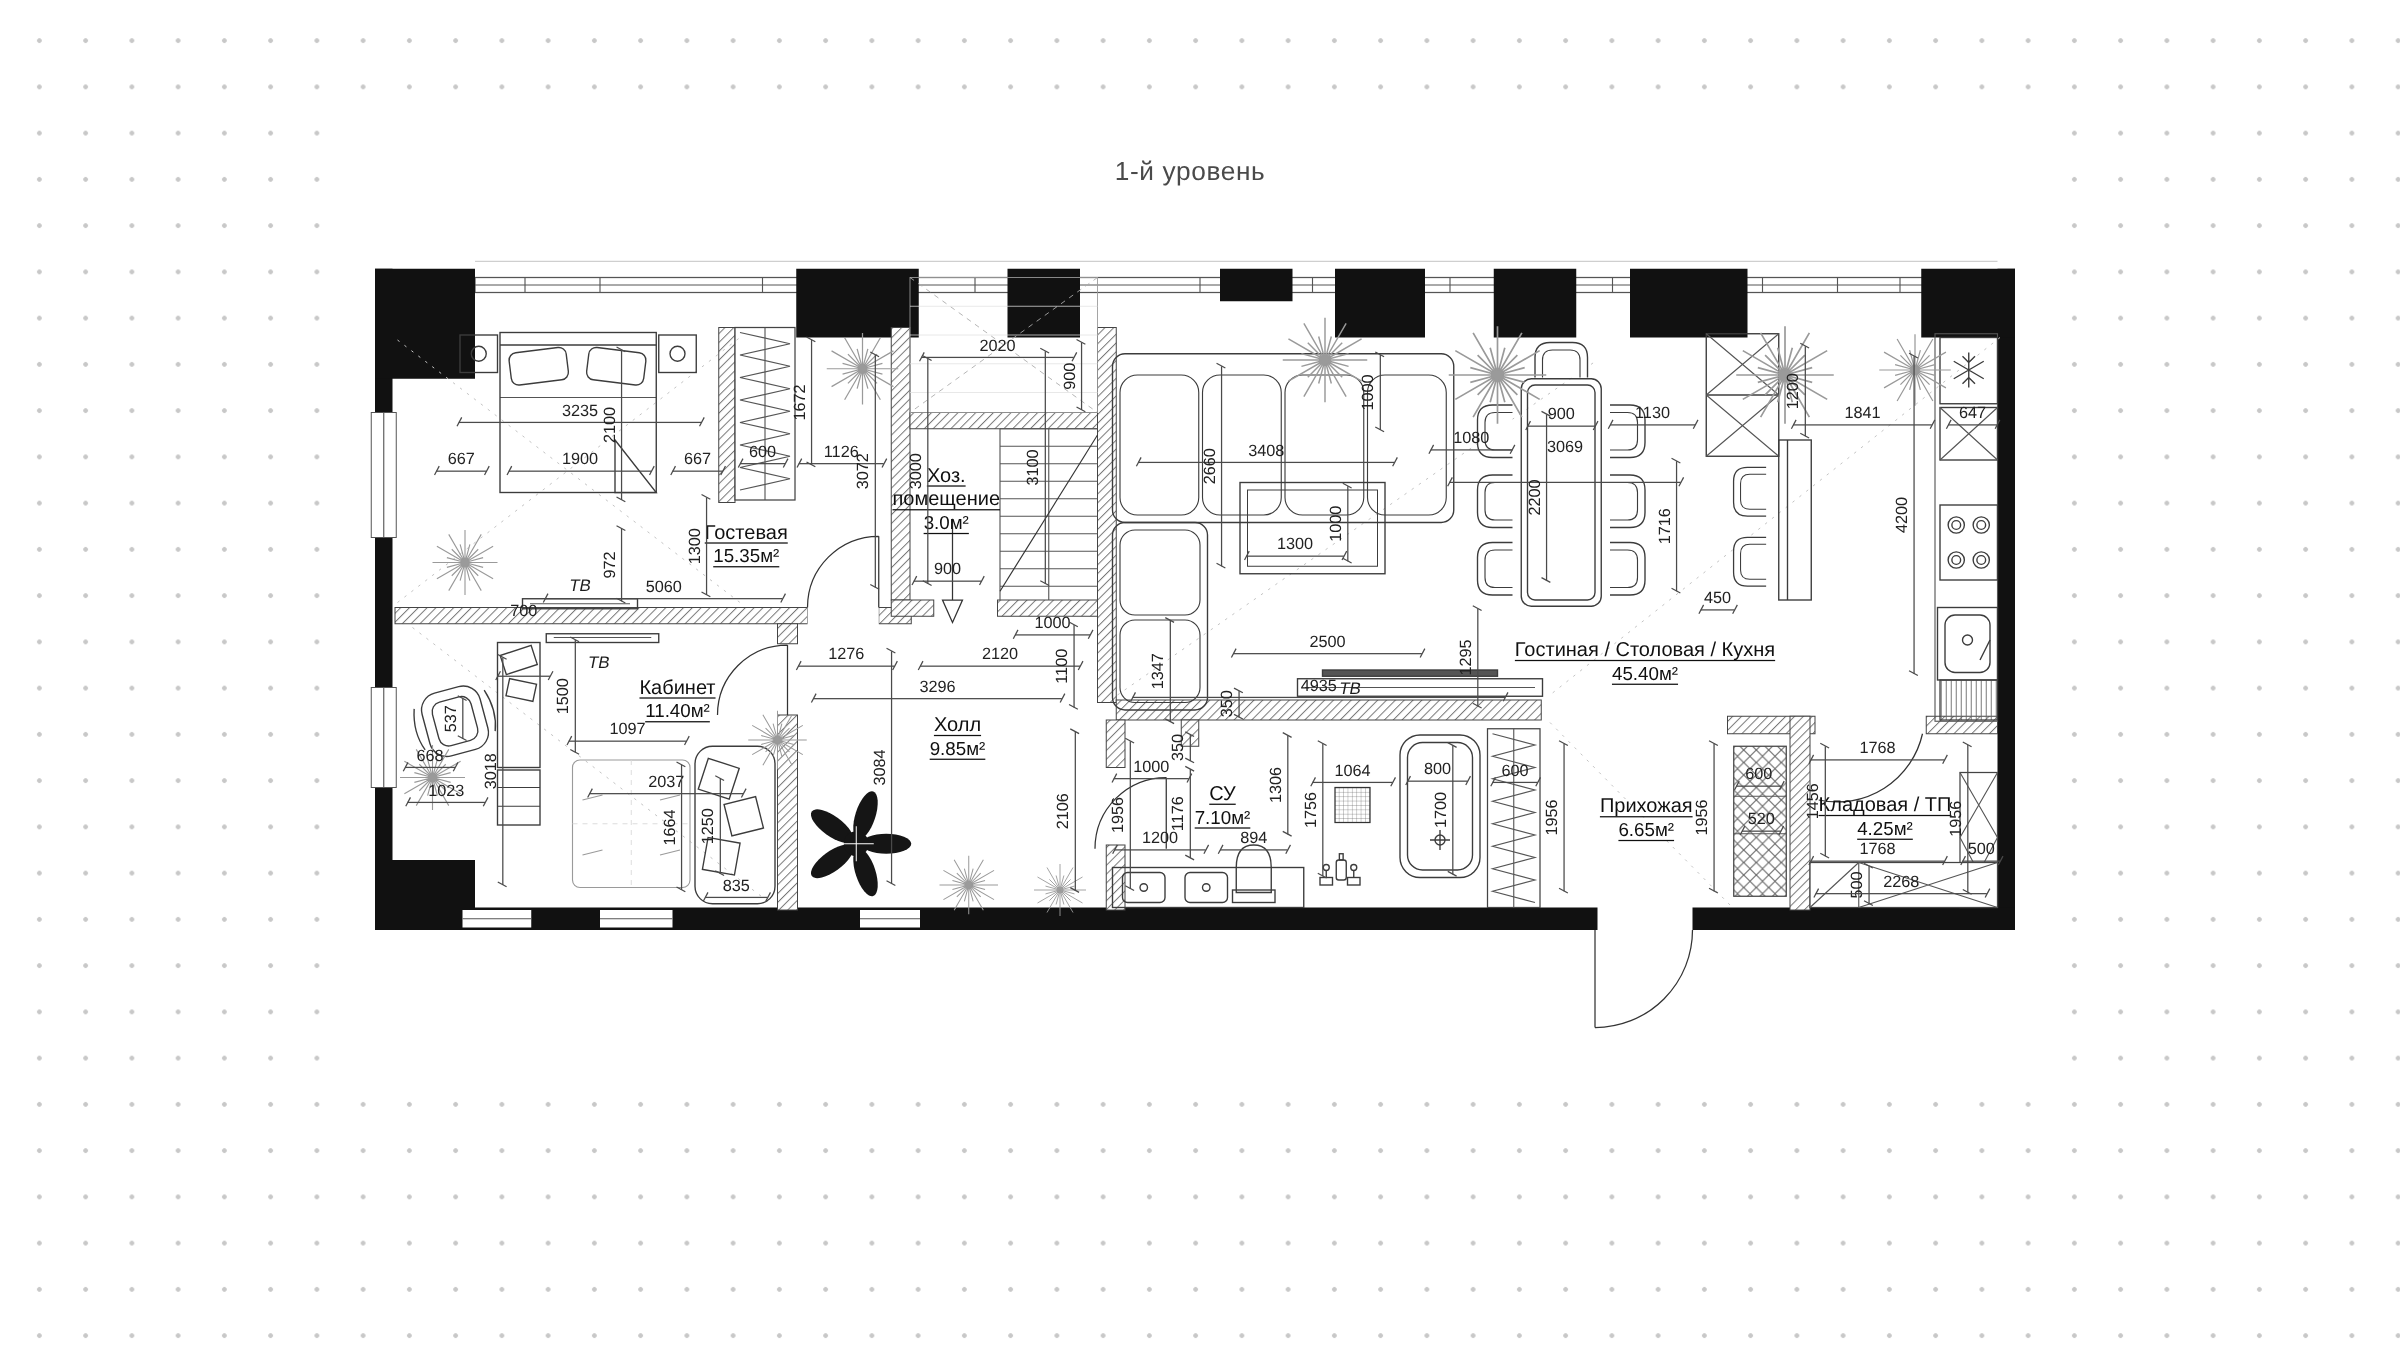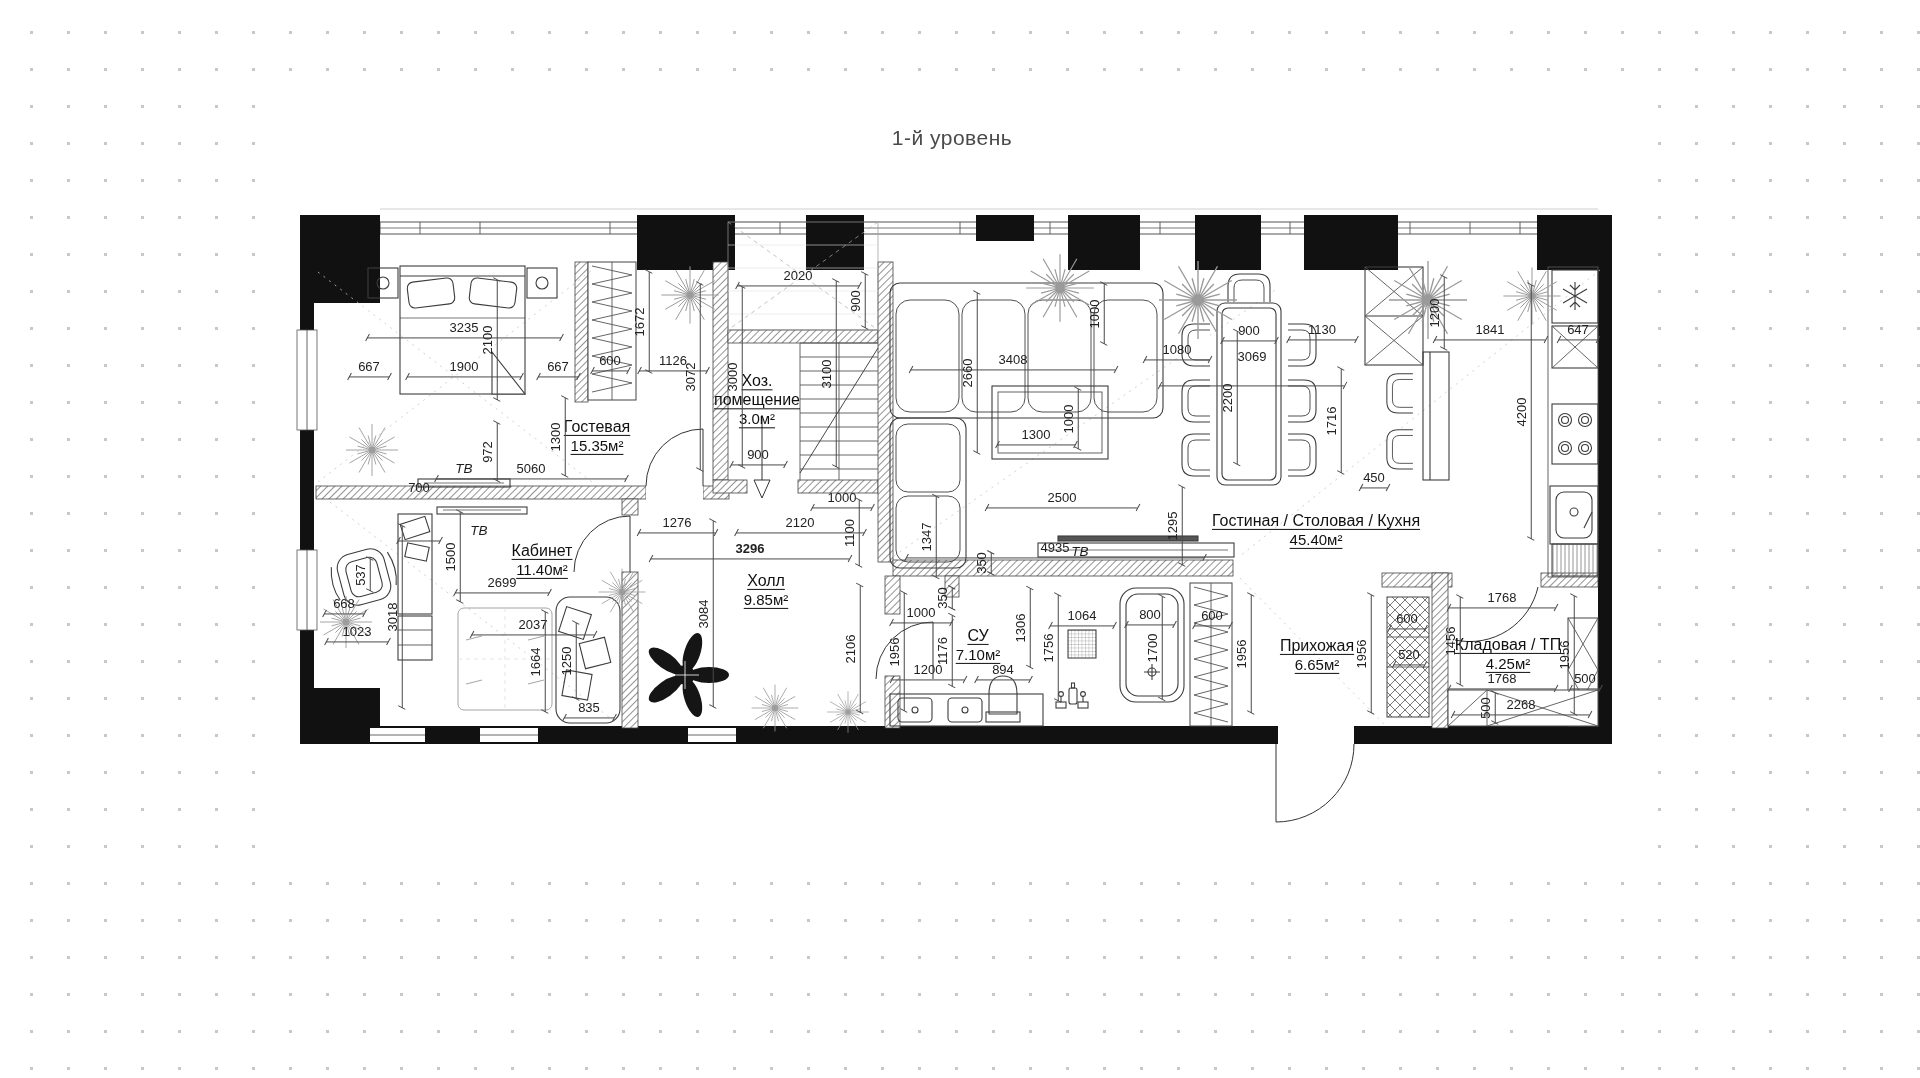--- a/index.html
+++ b/index.html
@@ -465,21 +465,21 @@
         <div class="dl" style="width: 77px;"></div>
       </div>
       <div class="dim v" style="left: 851px; top: 533px;">
         <div class="dt">1100</div>
         <div class="dl" style="width: 66px;"></div>
       </div>
       <div class="dim v" style="left: 928px; top: 537px;">
         <div class="dt">1347</div>
         <div class="dl" style="width: 81px;"></div>
       </div>
-      <div class="dim" style="left: 750px; top: 552px; font-weight: bold;">
+      <div class="dim" style="left: 750px; top: 552px;">
         <div class="dt">3296</div>
         <div class="dl" style="width: 199px;"></div>
       </div>
       <div class="dim" style="left: 1013px; top: 363px;">
         <div class="dt">3408</div>
         <div class="dl" style="width: 205px;"></div>
       </div>
       <div class="dim v" style="left: 969px; top: 373px;">
         <div class="dt">2660</div>
         <div class="dl" style="width: 160px;"></div>
@@ -533,21 +533,21 @@
         <div class="dl" style="width: 111px;"></div>
       </div>
       <div class="dim" style="left: 1578px; top: 333px;">
         <div class="dt">647</div>
         <div class="dl" style="width: 39px;"></div>
       </div>
       <div class="dim v" style="left: 1523px; top: 412px;">
         <div class="dt">4200</div>
         <div class="dl" style="width: 254px;"></div>
       </div>
-      <div class="dim" style="left: 1062px; top: 501px;">
+      <div class="dim" style="left: 1062px; top: 516px;">
         <div class="dt">2500</div>
         <div class="dl" style="width: 151px;"></div>
       </div>
       <div class="dim" style="left: 1055px; top: 551px;">
         <div class="dt">4935</div>
         <div class="dl" style="width: 298px;"></div>
       </div>
       <div class="dim v" style="left: 1174px; top: 526px;">
         <div class="dt">1295</div>
         <div class="dl" style="width: 78px;"></div>
@@ -658,21 +658,21 @@
       </div>
       <div class="dim" style="left: 419px; top: 516px; gap: 43px;">
         <div class="dt">700</div>
         <div class="dl" style="width: 42px;"></div>
       </div>
       <div class="dim v" style="left: 452px; top: 557px;">
         <div class="dt">1500</div>
         <div class="dl" style="width: 90px;"></div>
       </div>
       <div class="dim" style="left: 502px; top: 586px;">
-        <div class="dt">2699</div>
+        <div class="dt">1097</div>
         <div class="dl" style="width: 94px;"></div>
       </div>
       <div class="dim v" style="left: 362px; top: 575px;">
         <div class="dt">537</div>
         <div class="dl" style="width: 32px;"></div>
       </div>
       <div class="dim" style="left: 344px; top: 607px;">
         <div class="dt">668</div>
         <div class="dl" style="width: 40px;"></div>
       </div>

